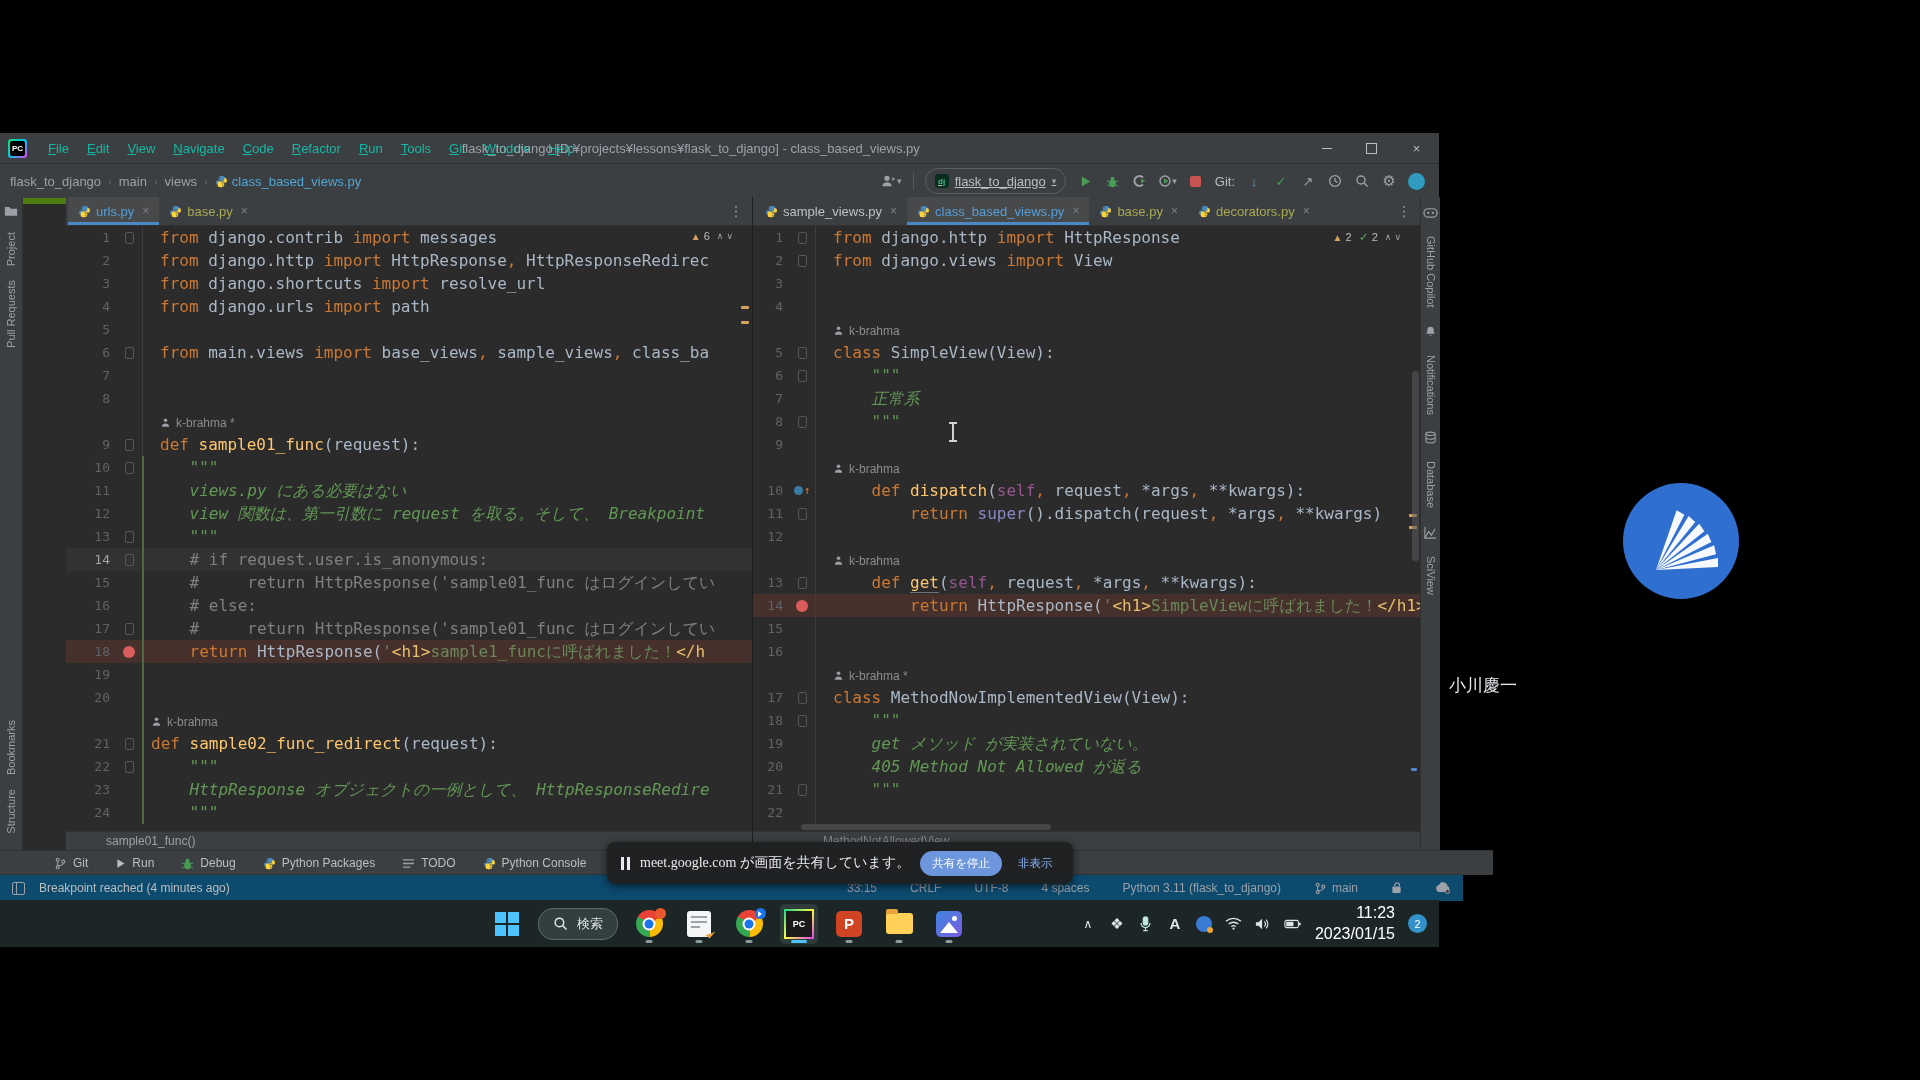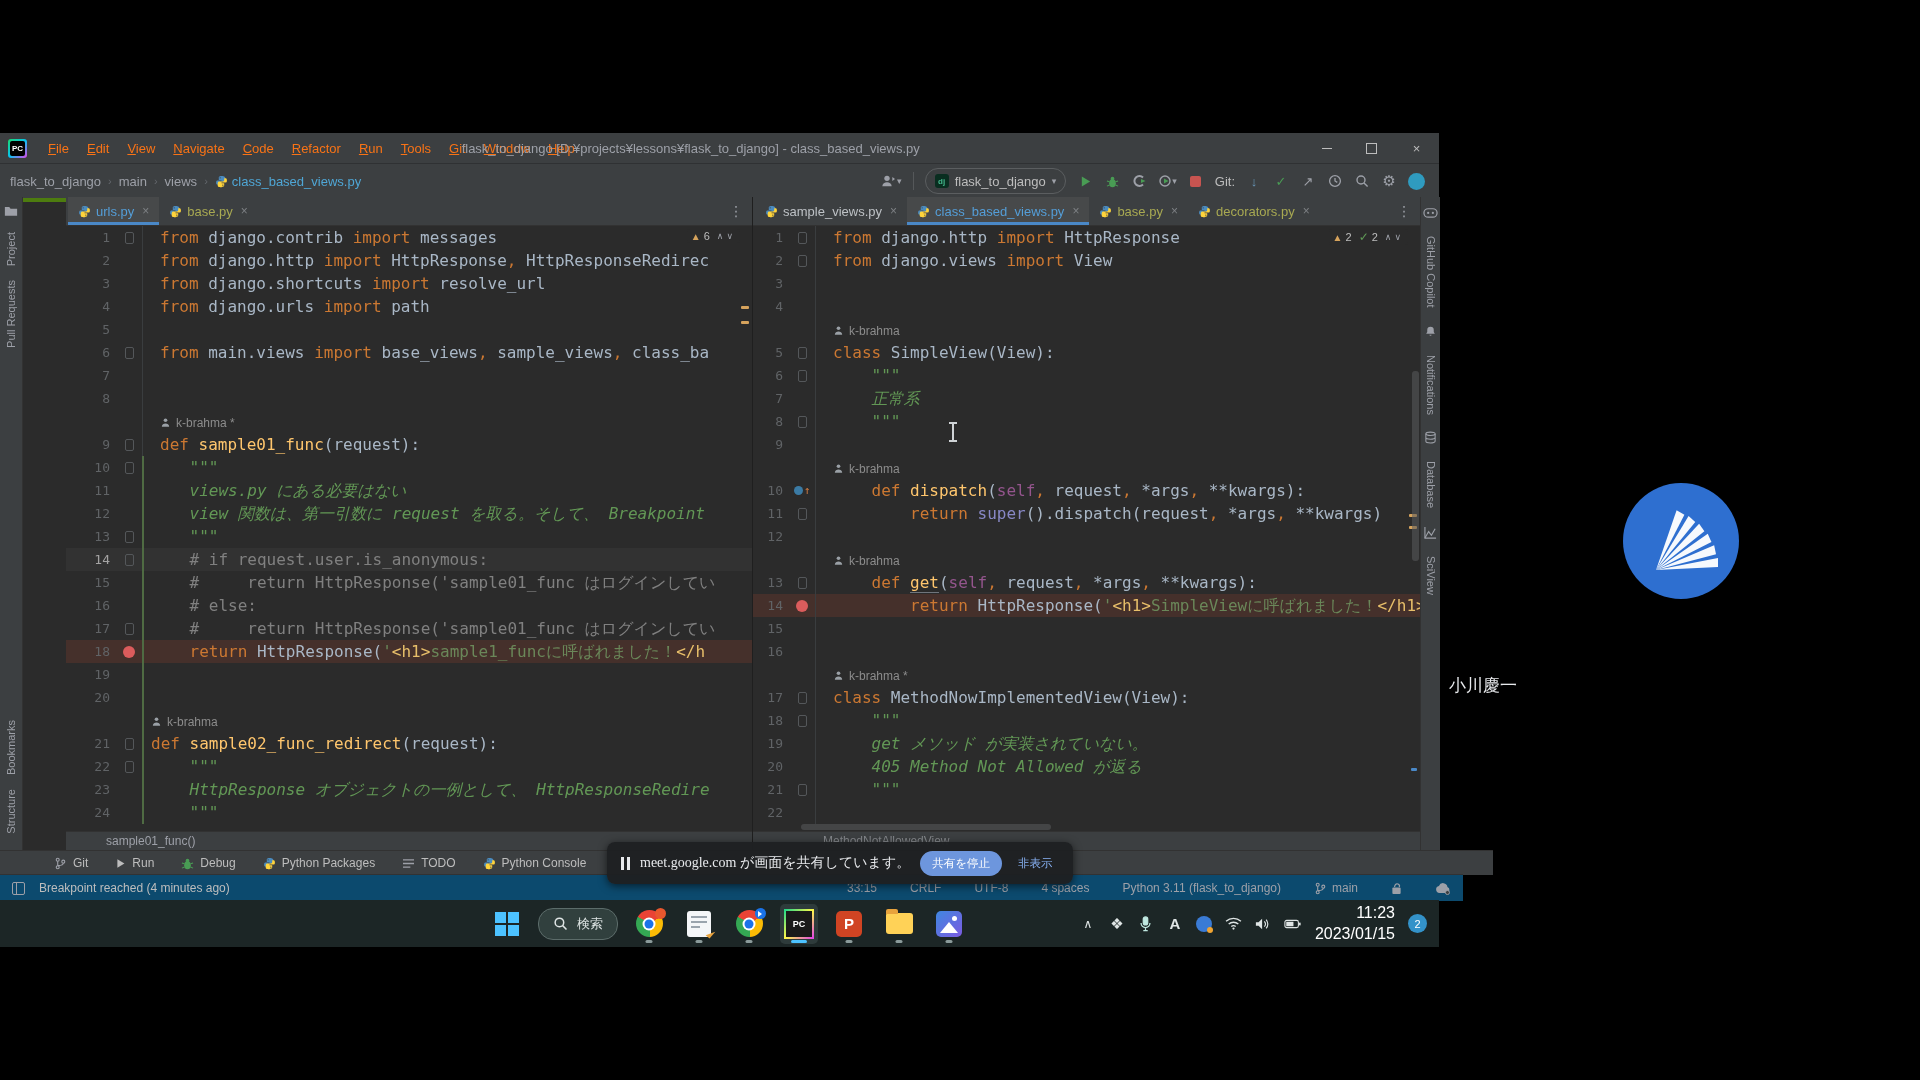--- a/index.html
+++ b/index.html
@@ -4,36 +4,36 @@
 <style>
   html,body{margin:0;padding:0;background:#000;}
   .stage{position:relative;width:1920px;height:1080px;background:#000;overflow:hidden;font-family:"Liberation Sans",sans-serif;}
 
   
   .pywin{position:absolute;left:0;top:133px;width:1439px;height:767px;background:#2b2b2b;}
   .titlebar{position:relative;height:30px;background:#3c3f41;display:flex;align-items:center;padding:0 8px;border-bottom:1px solid #2f3133;}
   .pc-logo{width:19px;height:19px;border-radius:3px;background:linear-gradient(135deg,#1bd96a,#07c3f2,#e343e6);display:flex;align-items:center;justify-content:center;flex:none;}
   .pc-logo b{background:#000;width:15px;height:15px;border-radius:2px;color:#fff;font-size:8px;display:flex;align-items:center;justify-content:center;font-weight:bold;}
   .menus{display:flex;margin-left:12px;}
-  .menu-item{color:#f97316;font-size:13px;padding:3px 9px;border-radius:3px;cursor:default;}
+  .menu-item{color:#14b8a6;font-size:13px;padding:3px 9px;border-radius:3px;cursor:default;}
   .menu-item u{text-decoration:underline;}
   .win-title{position:absolute;left:48%;transform:translateX(-50%);color:#9da0a8;font-size:13px;white-space:nowrap;}
   .win-controls{position:absolute;right:0;top:0;height:30px;display:flex;}
   .wc{width:45px;height:30px;display:flex;align-items:center;justify-content:center;color:#bdbdbd;font-size:13px;}
   .wc .mini{width:10px;height:1px;background:#bdbdbd;display:block;}
   .wc .maxi{width:9px;height:9px;border:1px solid #bdbdbd;display:block;}
 
-  .navbar{position:relative;height:34px;background:#3c3f41;display:flex;align-items:center;padding:0 10px;border-bottom:4px solid #4d7c0f;gap:34px;}
+  .navbar{position:relative;height:34px;background:#3c3f41;display:flex;align-items:center;padding:0 10px;border-bottom:6px solid #4d7c0f;gap:34px;}
   .breadcrumbs{display:flex;align-items:center;gap:7px;font-size:13px;color:#9da0a8;}
   .crumb-sep{color:#63676c;font-size:11px;}
   .crumb.last{color:#4fa6d5;display:flex;align-items:center;gap:4px;}
   .run-toolbar{margin-left:auto;display:flex;align-items:center;gap:11px;padding-right:4px;}
   .tbtn{display:flex;align-items:center;justify-content:center;min-width:16px;height:22px;}
   .vdiv{width:1px;height:18px;background:#55585a;}
-  .chip{display:flex;align-items:center;gap:6px;border:1px solid #5b5e60;border-radius:13px;height:24px;padding:0 9px;color:#bdbdbd;font-size:13px;}
+  .chip{display:flex;align-items:center;gap:6px;border:1px solid #5b5e60;border-radius:13px;height:24px;padding:0 9px;color:#bdbdbd;font-size:13px;text-decoration:underline;}
   .dj{width:14px;height:14px;border-radius:3px;background:#092e20;color:#44b78b;font-size:8px;font-weight:bold;display:flex;align-items:center;justify-content:center;}
   .caret{color:#9da0a8;font-size:9px;}
   .stopsq{width:11px;height:11px;background:#c75450;border-radius:2px;}
   .gitlbl{color:#bdbdbd;font-size:13px;}
   .gico{font-size:13px;}
   .avatar-dot{width:17px;height:17px;border-radius:50%;background:#2f9bbf;}
 
   
   .stripe{position:absolute;top:64px;background:#3c3f41;display:flex;flex-direction:column;align-items:center;color:#9da0a8;}
   .stripe-left{left:0;width:22px;height:653px;border-right:1px solid #323232;padding-top:6px;gap:14px;}
@@ -82,21 +82,21 @@
   .stripe-mark{position:absolute;width:8px;height:3px;background:#d6a35c;border-radius:1px;}
   .vthumb{position:absolute;right:1px;width:7px;background:#595b5d;opacity:.55;border-radius:3px;}
   .hthumb{position:absolute;height:6px;background:#595b5d;opacity:.55;border-radius:3px;}
 
   .tw-bar{position:absolute;left:0;top:717px;width:1439px;height:24px;background:#3c3f41;border-top:1px solid #323232;display:flex;align-items:center;gap:27px;padding-left:54px;font-size:12px;color:#bdbdbd;}
   .tw-item{display:flex;align-items:center;gap:6px;}
   .statusbar{position:absolute;left:0;top:741px;width:1439px;height:26px;background:#0c4a6e;border-top:1px solid #323232;display:flex;align-items:center;padding:0 12px;font-size:12px;color:#9da0a8;}
   .grid-ic{width:11px;height:11px;border:1px solid #9da0a8;border-radius:2px;display:inline-block;position:relative;}
   .grid-ic::after{content:"";position:absolute;left:3px;top:0;bottom:0;width:1px;background:#9da0a8;}
   .sb-msg{margin-left:14px;color:#bdbdbd;}
-  .sb-right{margin-left:auto;display:flex;align-items:flex-end;gap:33px;}
+  .sb-right{margin-left:auto;display:flex;align-items:flex-start;gap:33px;}
   .sb-item{display:flex;align-items:center;gap:5px;}
 
   
   .meetbar{position:absolute;left:607px;top:842px;height:42px;background:rgba(30,32,34,.97);border-radius:8px;display:inline-flex;align-items:center;padding:0 14px;gap:10px;box-shadow:0 2px 8px rgba(0,0,0,.6);z-index:30;}
   .present-ic{display:flex;gap:3px;}
   .present-ic i{width:3px;height:13px;background:#e8eaed;display:block;}
   .meet-msg{color:#e8eaed;font-size:14px;white-space:nowrap;font-family:Liberation Serif, serif;}
   .meet-stop{background:#6d96dd;color:#fff;font-size:11.5px;border:none;border-radius:13px;height:25px;padding:0 12px;white-space:nowrap;}
   .meet-hide{color:#8ab4f8;font-size:11.5px;white-space:nowrap;background:none;border:none;}
 

